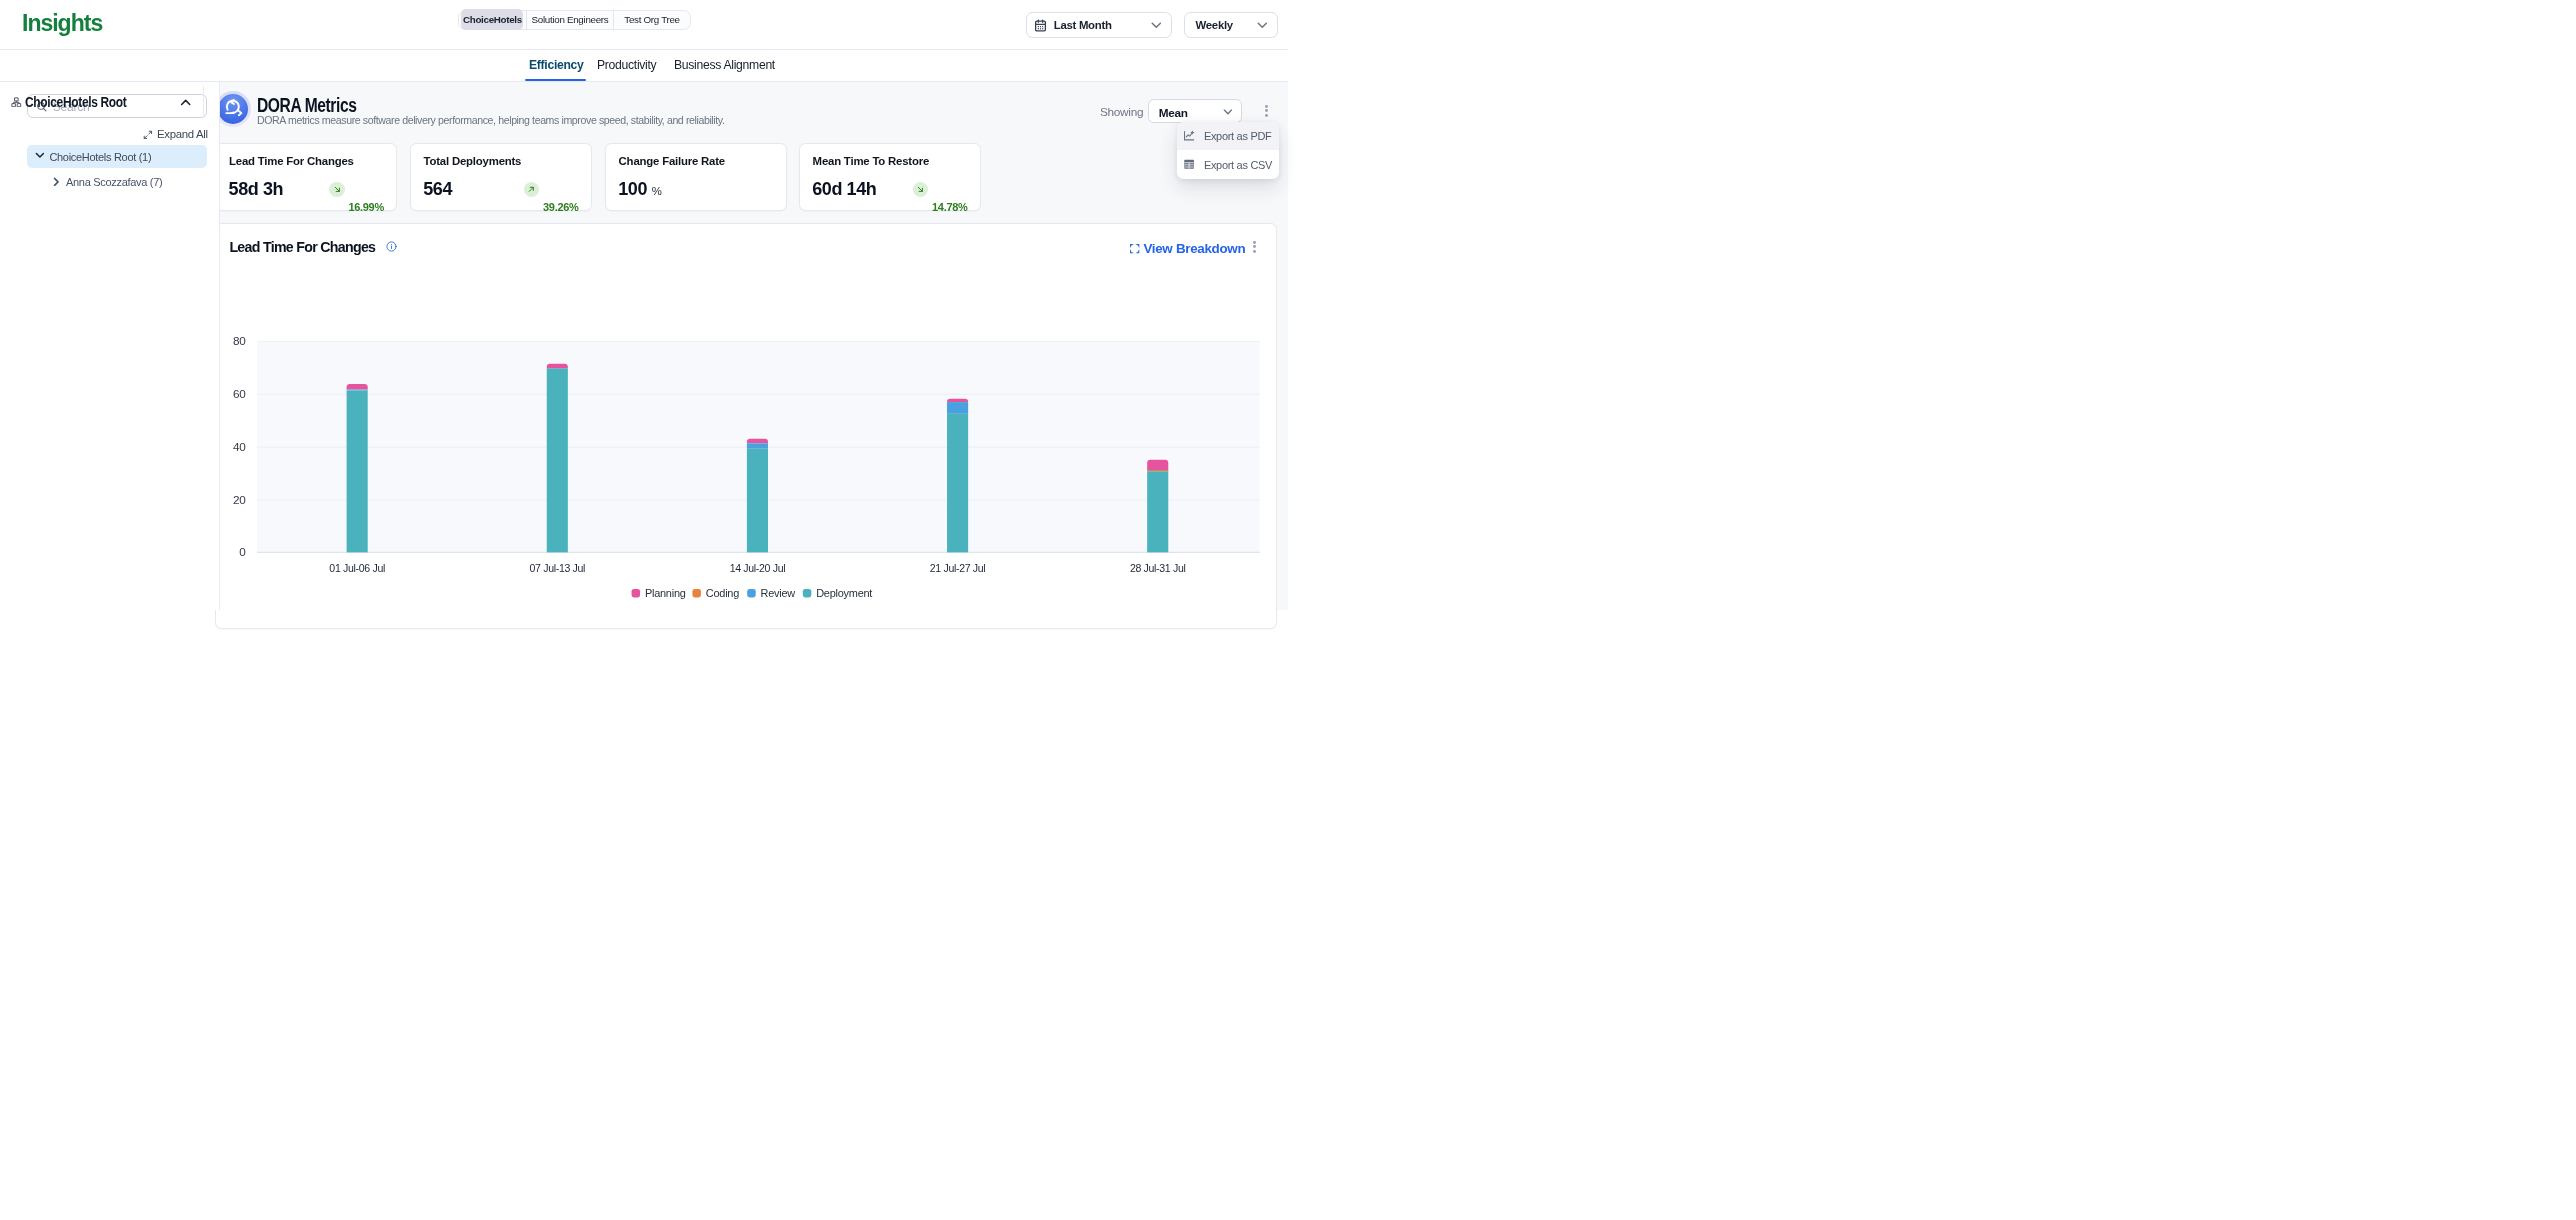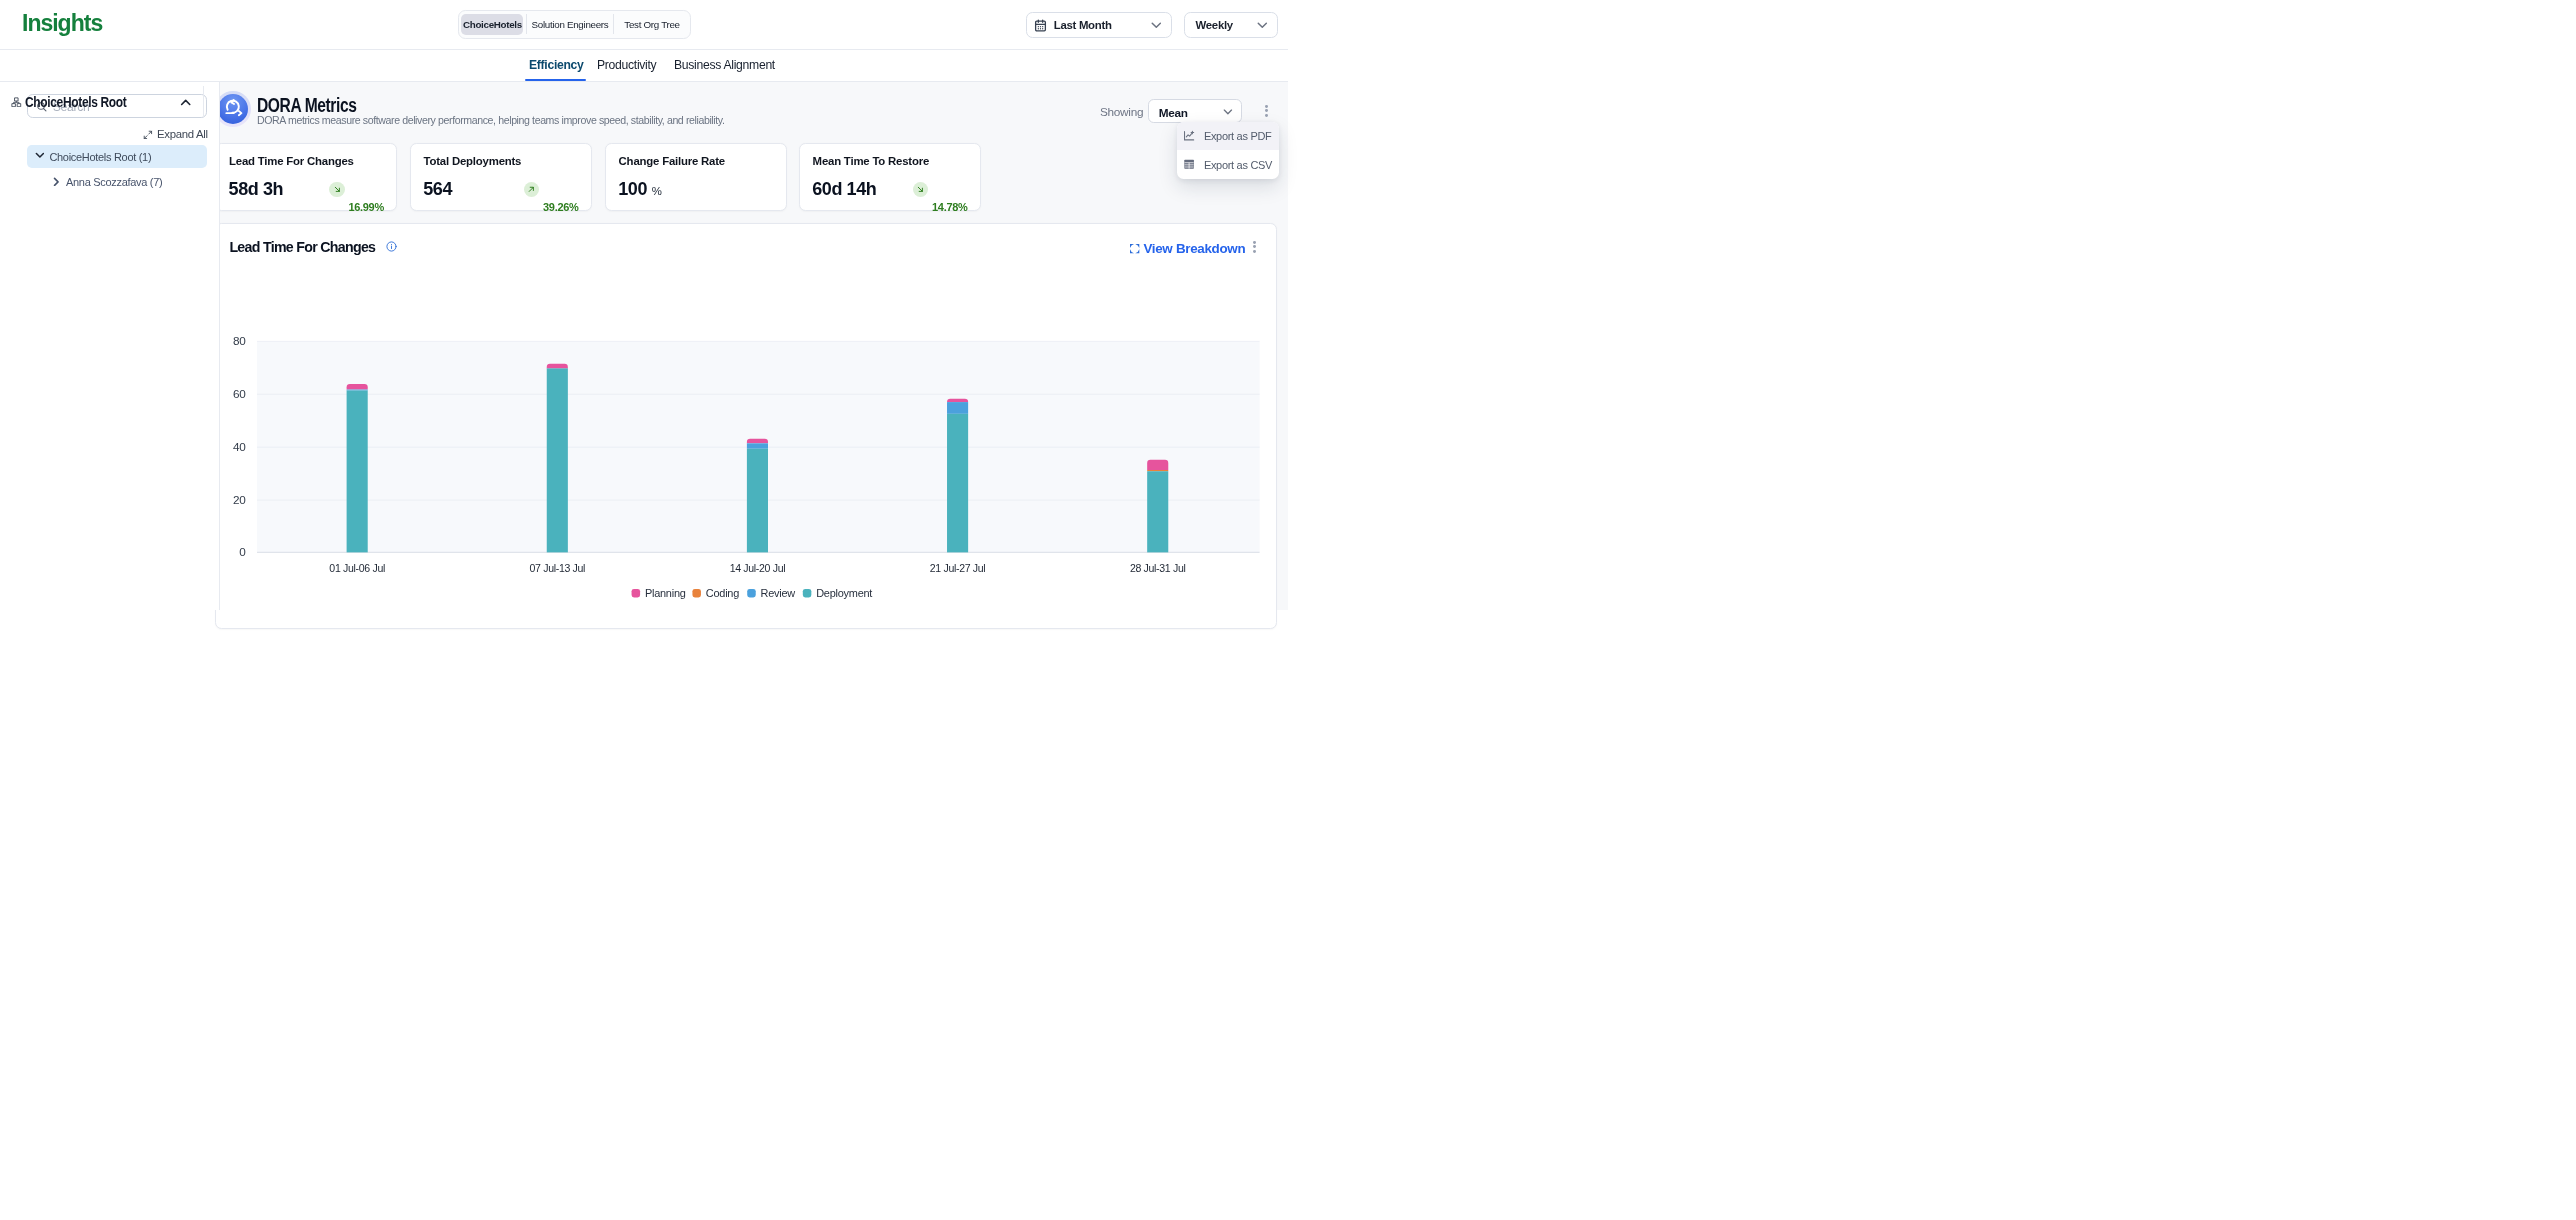--- a/index.html
+++ b/index.html
@@ -1,20 +1,20 @@
 <!DOCTYPE html>
 <html style="font-size:13px"><head>
 <meta charset="utf-8">
 <style>
 *{margin:0;padding:0;box-sizing:border-box;}
 html,body{width:1288px;height:610px;font-family:"Liberation Sans",sans-serif;background:#fff;overflow:hidden;letter-spacing:-0.3px;}
 
 #topbar{position:absolute;left:0;top:0;width:1288px;height:50px;background:#fff;border-bottom:0.8px solid #e7eaf0;z-index:5;}
 #title{position:absolute;left:22px;top:10.2px;font-size:23px;font-weight:bold;color:#15803d;letter-spacing:-1px;}
-#seg{position:absolute;left:458px;top:9.8px;width:233px;height:29px;background:#fbfcfd;border:0.8px solid #e5e8ee;border-radius:7.3px;display:flex;align-items:center;}
+#seg{position:absolute;left:458px;top:9.8px;width:233px;height:20px;background:#fbfcfd;border:0.8px solid #e5e8ee;border-radius:7.3px;display:flex;align-items:center;}
 .segitem{font-size:9.8px;color:#1a212e;text-align:center;white-space:nowrap;}
 #seg .sel{background:#dcdde6;border-radius:4.9px;font-weight:bold;margin:0 0 0 2.4px;padding:4.9px 0;width:63px;}
 #seg .nrm{padding:4.9px 0;}
 .segdiv{width:0.8px;height:20.3px;background:#e3e6ec;}
 .selbox{position:absolute;background:#fff;border:0.8px solid #dadfe8;border-radius:6.5px;display:flex;align-items:center;color:#111827;}
 #lastmonth{left:1026px;top:12.2px;width:146px;height:26px;}
 #weekly{left:1184px;top:12.2px;width:94px;height:26px;}
 .selbox .lbl{font-size:11.4px;font-weight:bold;color:#1a202c;}
 .chev{stroke:#6b7280;stroke-width:1.8;fill:none;stroke-linecap:round;stroke-linejoin:round;}
 

